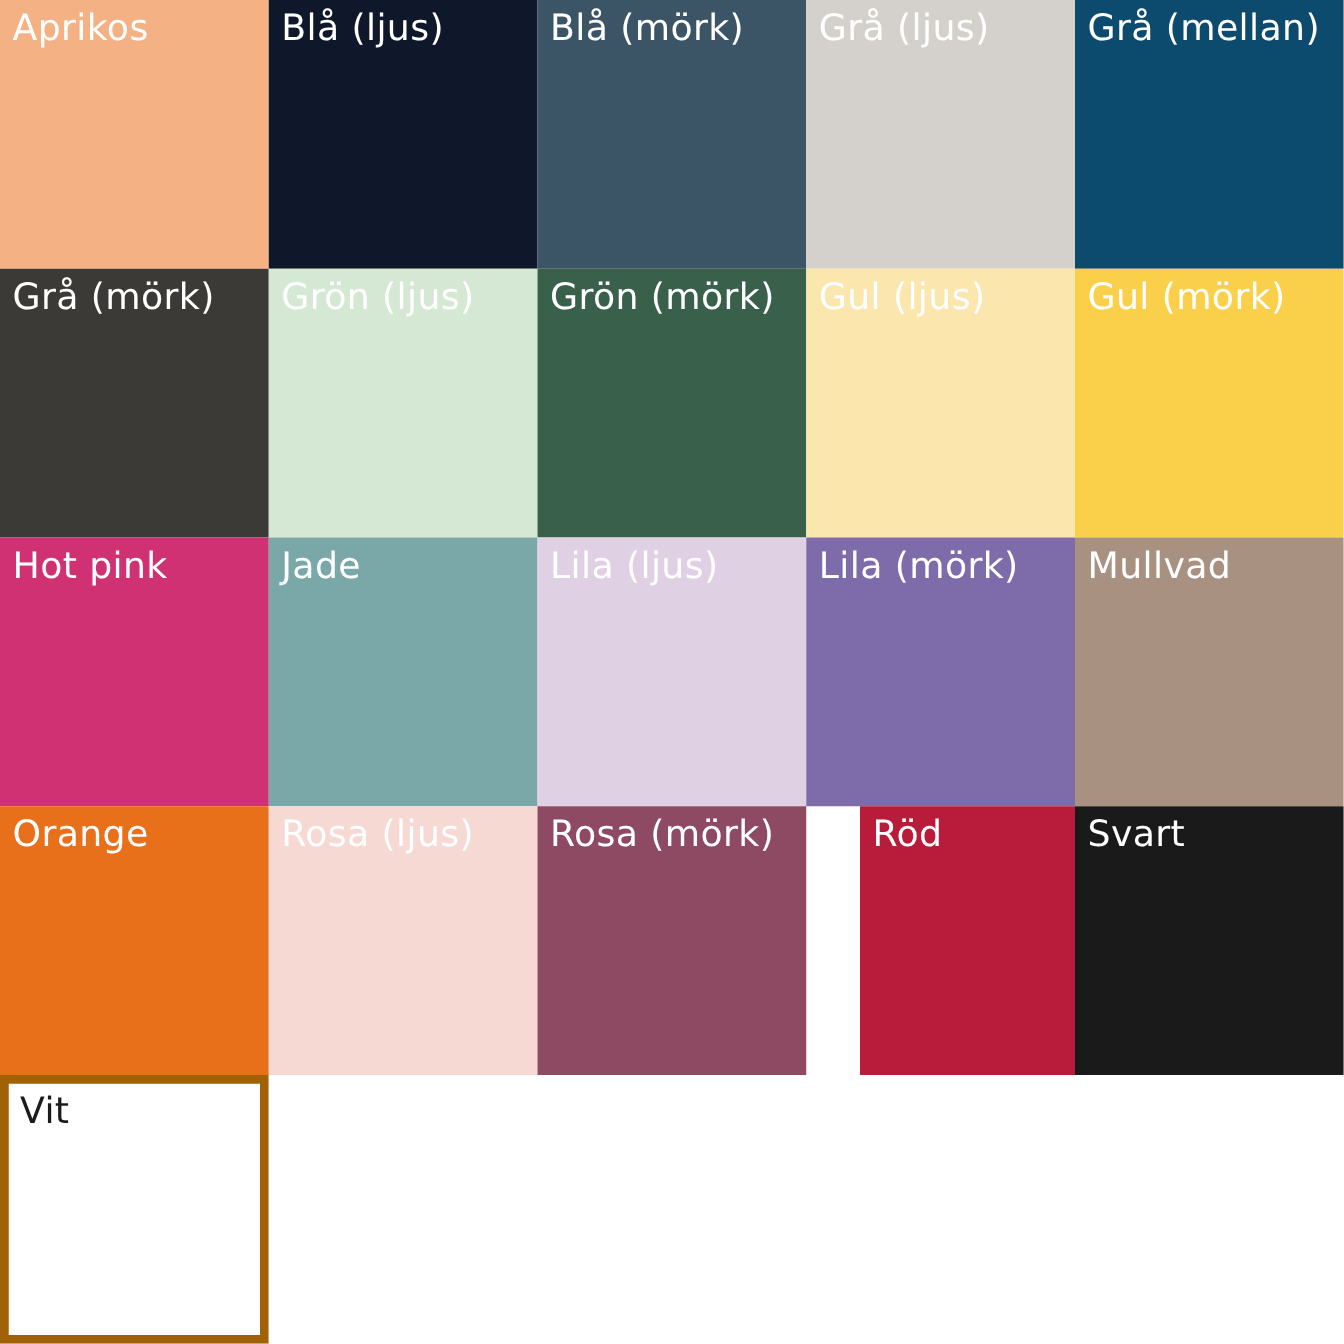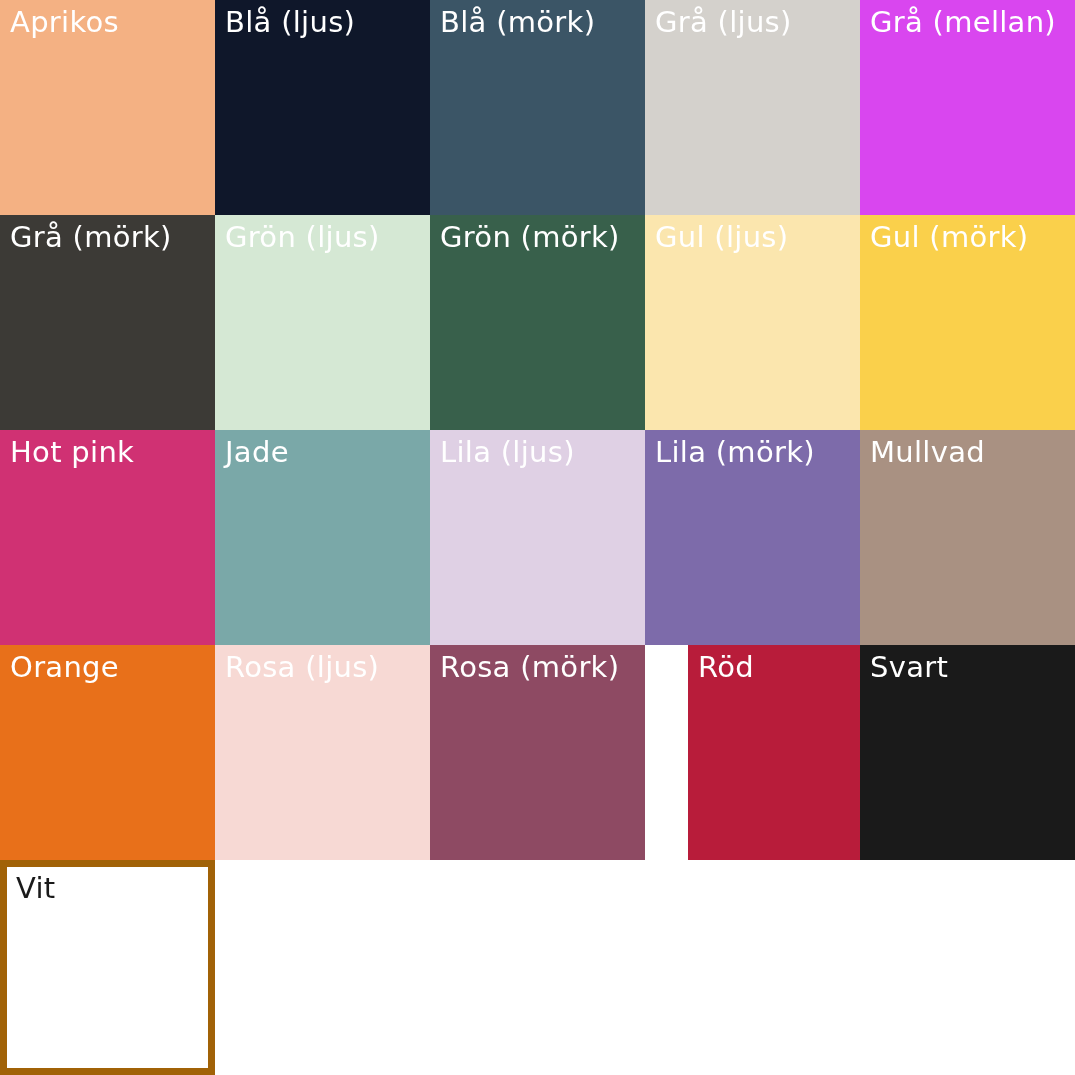--- a/index.html
+++ b/index.html
@@ -61,21 +61,21 @@
     </div>
     <div class="swatch light-text" title="Blå (ljus)" style="background: #0f172a;">
       <span class="swatch-label">Blå (ljus)</span>
     </div>
     <div class="swatch light-text" title="Blå (mörk)" style="background: rgb(59, 85, 102);">
       <span class="swatch-label">Blå (mörk)</span>
     </div>
     <div class="swatch light-text" title="Grå (ljus)" style="background: rgb(212, 209, 204);">
       <span class="swatch-label">Grå (ljus)</span>
     </div>
-    <div class="swatch light-text" title="Grå (mellan)" style="background: #d946ef;">
+    <div class="swatch light-text" title="Grå (mellan)" style="background: #0c4a6e;">
       <span class="swatch-label">Grå (mellan)</span>
     </div>
     <div class="swatch light-text" title="Grå (mörk)" style="background: rgb(60, 58, 54);">
       <span class="swatch-label">Grå (mörk)</span>
     </div>
     <div class="swatch light-text" title="Grön (ljus)" style="background: rgb(213, 232, 212);">
       <span class="swatch-label">Grön (ljus)</span>
     </div>
     <div class="swatch light-text" title="Grön (mörk)" style="background: rgb(56, 96, 75);">
       <span class="swatch-label">Grön (mörk)</span>

